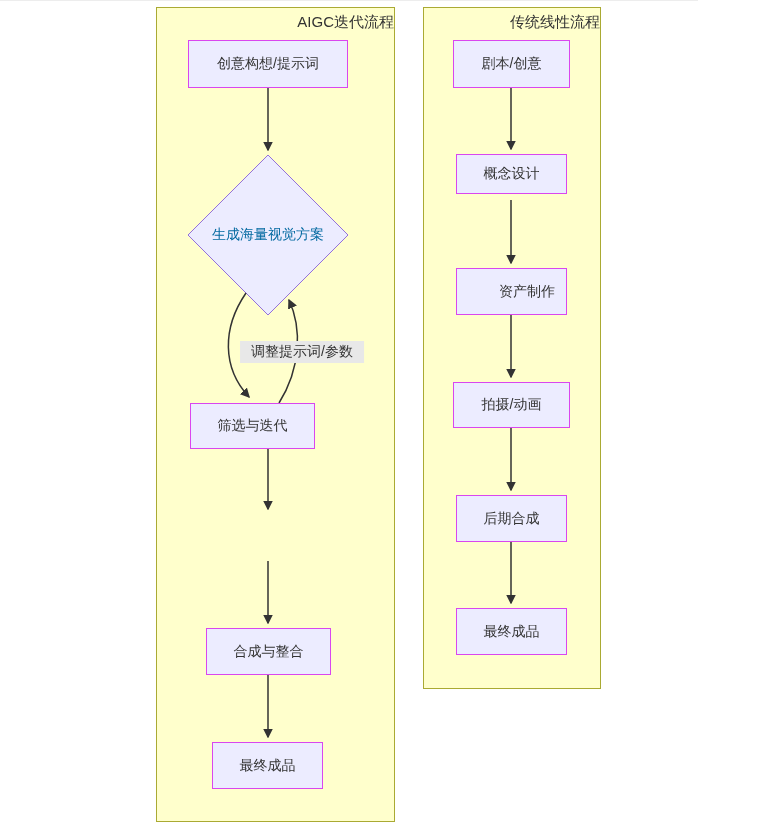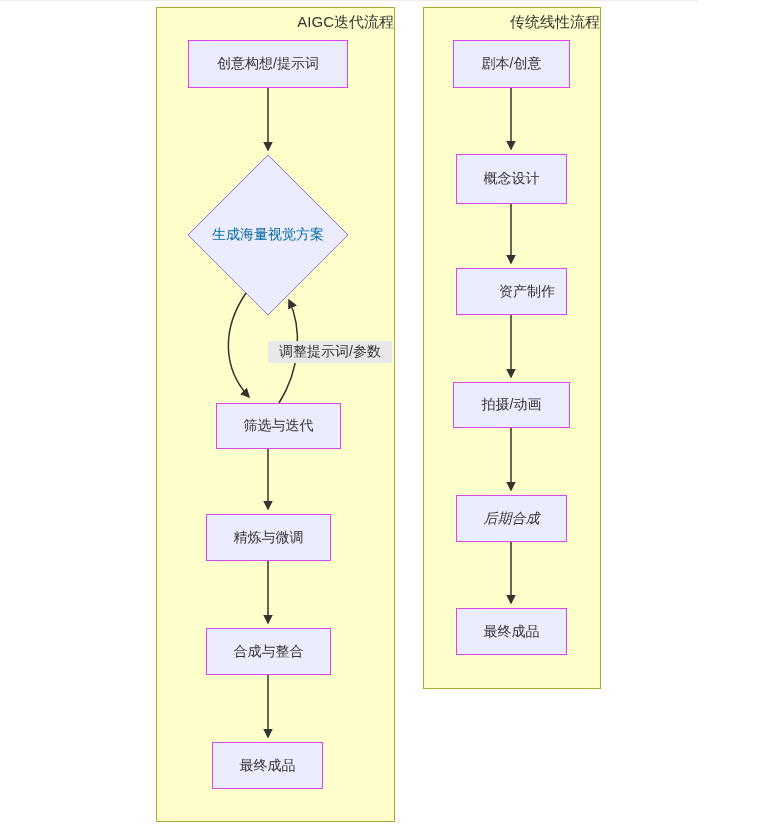--- a/index.html
+++ b/index.html
@@ -79,21 +79,20 @@
   }
   .edge-label {
     position: absolute;
     left: 302px; top: 352px;
     transform: translate(-50%, -50%);
     background: #e8e8e8;
     padding: 2px 11px;
     font-size: 14px;
     color: #333333;
     white-space: nowrap;
-    margin-left: 28px;
   }
 </style>
 </head>
 <body>
 
 <div class="canvas">
 
   <div class="top-line"></div>
 
   <div class="panel panel-left">
@@ -121,25 +120,24 @@
     <path class="edge" d="M 511 88 L 511 149" marker-end="url(#arrowhead)"></path>
     <path class="edge" d="M 511 200 L 511 263" marker-end="url(#arrowhead)"></path>
     <path class="edge" d="M 511 315 L 511 377" marker-end="url(#arrowhead)"></path>
     <path class="edge" d="M 511 428 L 511 490" marker-end="url(#arrowhead)"></path>
     <path class="edge" d="M 511 542 L 511 603" marker-end="url(#arrowhead)"></path>
   </svg>
 
   <div class="node" style="left:188px; top:40px; width:160px; height:48px;">创意构想/提示词</div>
   <div class="diamond-label">生成海量视觉方案</div>
   <div class="edge-label">调整提示词/参数</div>
-  <div class="node" style="left:216px; top:403px; width:125px; height:46px;font-family:Liberation Serif, serif;">筛选与迭代</div>
-  <div class="node" style="left:206px; top:514px; width:125px; height:47px;">精炼与微调</div>
+  <div class="node" style="left:190px; top:403px; width:125px; height:46px;font-family:Liberation Serif, serif;">筛选与迭代</div>
   <div class="node" style="left:206px; top:628px; width:125px; height:47px;">合成与整合</div>
   <div class="node" style="left:212px; top:742px; width:111px; height:47px;">最终成品</div>
 
   <div class="node" style="left:453px; top:40px; width:117px; height:48px;">剧本/创意</div>
-  <div class="node" style="left:456px; top:154px; width:111px; height:50px;">概念设计</div>
+  <div class="node" style="left:456px; top:154px; width:111px; height:40px;">概念设计</div>
   <div class="node" style="left:456px; top:268px; width:111px; height:47px;padding-left:31px;">资产制作</div>
   <div class="node" style="left:453px; top:382px; width:117px; height:46px;">拍摄/动画</div>
-  <div class="node" style="left:456px; top:495px; width:111px; height:47px;font-style:italic;">后期合成</div>
+  <div class="node" style="left:456px; top:495px; width:111px; height:47px;">后期合成</div>
   <div class="node" style="left:456px; top:608px; width:111px; height:47px;">最终成品</div>
 
 </div>
 
 </body></html>

